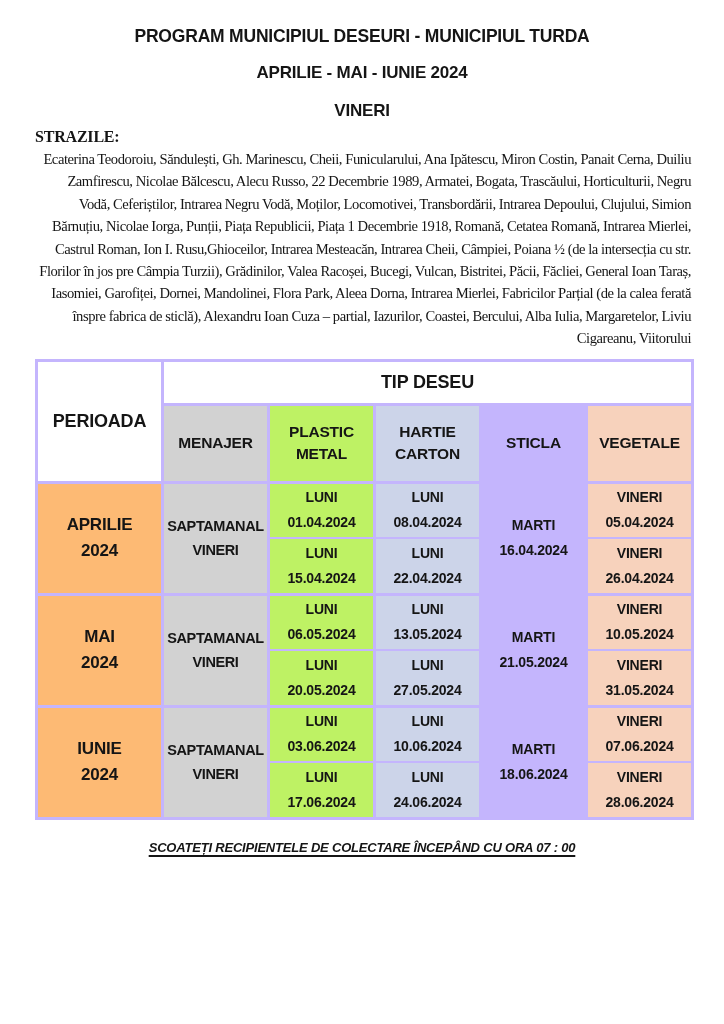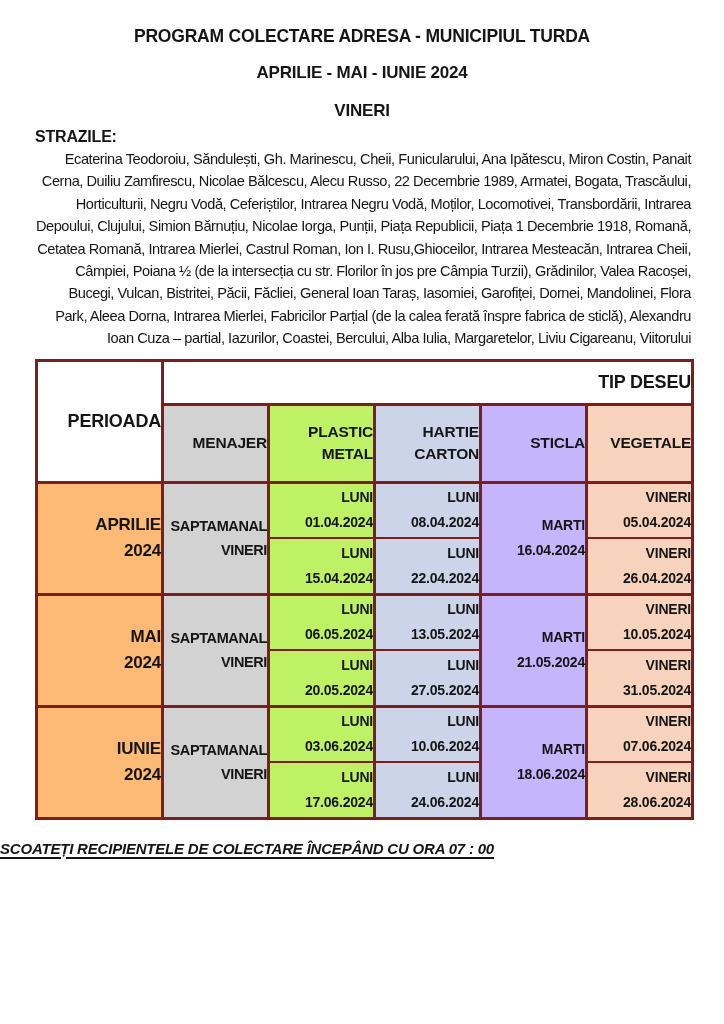--- a/index.html
+++ b/index.html
@@ -21,38 +21,38 @@
     margin-top: 16px;
     text-align: center;
     font-size: 17px; font-weight: bold; letter-spacing: -0.2px;
   }
   .doc-day {
     margin-top: 18px;
     text-align: center;
     font-size: 17px; font-weight: bold; letter-spacing: -0.2px;
   }
 
-  .streets { margin: 7px 33px 0 35px; }
+  .streets { margin: 7px 33px 0 35px; font-family: Liberation Serif, serif; }
   .streets-label { font-size: 16px; font-weight: bold; letter-spacing: -0.2px; }
   .streets-text {
     margin-top: 2px;
     font-size: 14.6px; line-height: 22.4px; letter-spacing: -0.45px;
     text-align: right;
   }
 
   table.sched {
     margin: 9px 0 0 35px;
     border-collapse: collapse;
     table-layout: fixed;
     width: 656px;
     border: 3px solid #000;
   }
   .sched th, .sched td {
-    border: 3px solid #7f1d1d;
-    text-align: right; vertical-align: middle;
+    border: 3px solid #c4b5fd;
+    text-align: center; vertical-align: middle;
     font-weight: bold;
     padding: 0;
   }
   .pre { white-space: pre-line; }
   tr.r-top    { height: 44px; }
   tr.r-cols   { height: 78px; }
   tr.sub      { height: 56px; }
 
   .perioada { font-size: 18px; background: #fff; letter-spacing: -0.2px; }
   .tip      { font-size: 18px; background: #fff; letter-spacing: -0.2px; }
@@ -65,40 +65,40 @@
   .c-yellow { background: #bef264; }
   .c-blue   { background: #ccd4e9; }
   .c-green  { background: #c4b5fd; }
   .c-peach  { background: #f7d2bc; }
 
   td.sub-a { border-bottom-width: 2px; }
   td.sub-b { border-top-width: 2px; }
 
   .notice {
     margin-top: 20px;
-    text-align: left;
-    font-size: 15px; font-weight: bold; font-style: italic;
+    text-align: center;
+    font-size: 13px; font-weight: bold; font-style: italic;
     letter-spacing: -0.2px;
     text-decoration: underline;
     text-underline-offset: 3px;
     text-decoration-thickness: 1.5px;
   }
   .contact {
     margin: 25px 28px 0 28px;
     text-align: center;
     font-size: 14.5px; line-height: 25px; letter-spacing: -0.35px;
   }
   .contact-email { font-size: 14px; }
 </style>
 </head>
 <body>
 
 <div class="page">
 
-  <div class="doc-title">PROGRAM COLECTARE ADRESA - MUNICIPIUL TURDA</div>
+  <div class="doc-title">PROGRAM MUNICIPIUL DESEURI - MUNICIPIUL TURDA</div>
   <div class="doc-period">APRILIE - MAI - IUNIE 2024</div>
   <div class="doc-day">VINERI</div>
 
   <div class="streets">
     <div class="streets-label">STRAZILE:</div>
     <div class="streets-text">Ecaterina Teodoroiu, Săndulești, Gh. Marinescu, Cheii, Funicularului, Ana Ipătescu, Miron Costin, Panait Cerna, Duiliu Zamfirescu, Nicolae Bălcescu, Alecu Russo, 22 Decembrie 1989, Armatei, Bogata, Trascăului, Horticulturii, Negru Vodă, Ceferiștilor, Intrarea Negru Vodă, Moților, Locomotivei, Transbordării, Intrarea Depoului, Clujului, Simion Bărnuțiu, Nicolae Iorga, Punții, Piața Republicii, Piața 1 Decembrie 1918, Romană, Cetatea Romană, Intrarea Mierlei, Castrul Roman, Ion I. Rusu,Ghioceilor, Intrarea Mesteacăn, Intrarea Cheii, Câmpiei, Poiana ½ (de la intersecția cu str. Florilor în jos pre Câmpia Turzii), Grădinilor, Valea Racoșei, Bucegi, Vulcan, Bistritei, Păcii, Făcliei, General Ioan Taraș, Iasomiei, Garofiței, Dornei, Mandolinei, Flora Park, Aleea Dorna, Intrarea Mierlei, Fabricilor Parțial (de la calea ferată înspre fabrica de sticlă), Alexandru Ioan Cuza – partial, Iazurilor, Coastei, Bercului, Alba Iulia, Margaretelor, Liviu Cigareanu, Viitorului</div>
   </div>
 
   <table class="sched">
     <colgroup>

